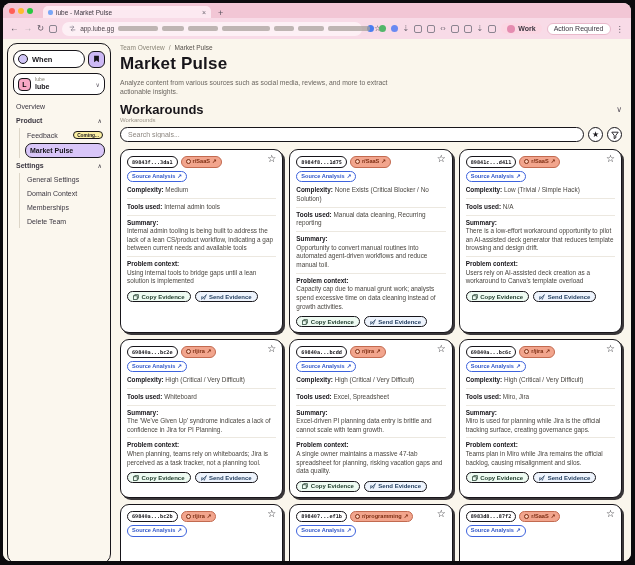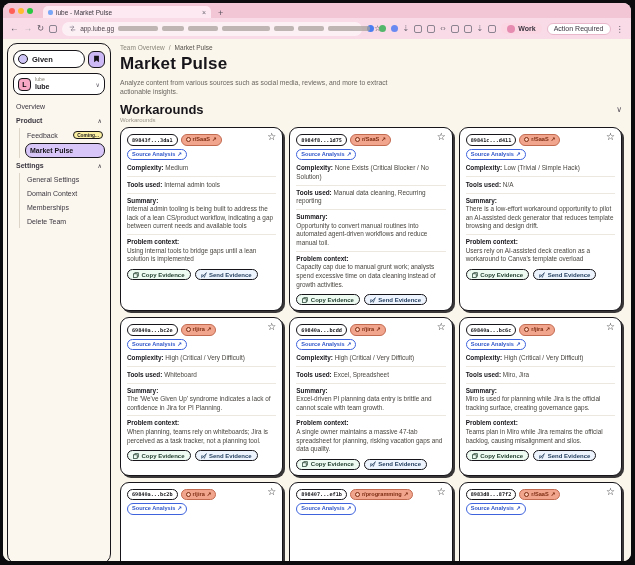--- a/index.html
+++ b/index.html
@@ -147,21 +147,21 @@
     </div>
     <span>⋮</span>
   </div>
 
   <div class="app">
 
     <div class="sidebar">
       <div class="user-row">
         <div class="user-pill">
           <span class="user-av"></span>
-          <span>Given</span>
+          <span>When</span>
         </div>
         <div class="pin-btn">
           <svg class="ic" width="7" height="8" viewBox="0 0 8 10">
               <path d="M1 1h6v8L4 7 1 9z" fill="#17151a"></path>
             </svg>
         </div>
       </div>
       <div class="team-box">
         <span class="team-av">L</span>
         <span class="team-txt">
@@ -206,20 +206,31 @@
       <div class="title-underline"></div>
       <div class="desc">Analyze content from various sources such as social media, reviews, and more to extract actionable insights.</div>
 
 
       <div class="sect-head">
         <h2>Workarounds</h2>
         <span class="sect-chev">∨</span>
       </div>
       <div class="sect-sub">Workarounds</div>
 
+      <div class="search-row">
+        <div class="search">
+          <input placeholder="Search signals..." style="">
+        </div>
+        <span class="round-btn">★</span>
+        <span class="round-btn">
+          <svg class="ic" width="8" height="8" viewBox="0 0 10 10">
+              <path d="M1 1.5h8L6 5.5v3l-2 1v-4z" fill="none" stroke="#17151a" stroke-width="1.1"></path>
+            </svg>
+        </span>
+      </div>
 
       <div class="grid">
   <div class="card">
     <span class="fav">☆</span>
     <div class="badges">
       <span class="badge b-id">
                 <span>89843f...3da1</span>
               </span>
       <span class="badge b-sub">
         <span class="rdot"></span>

